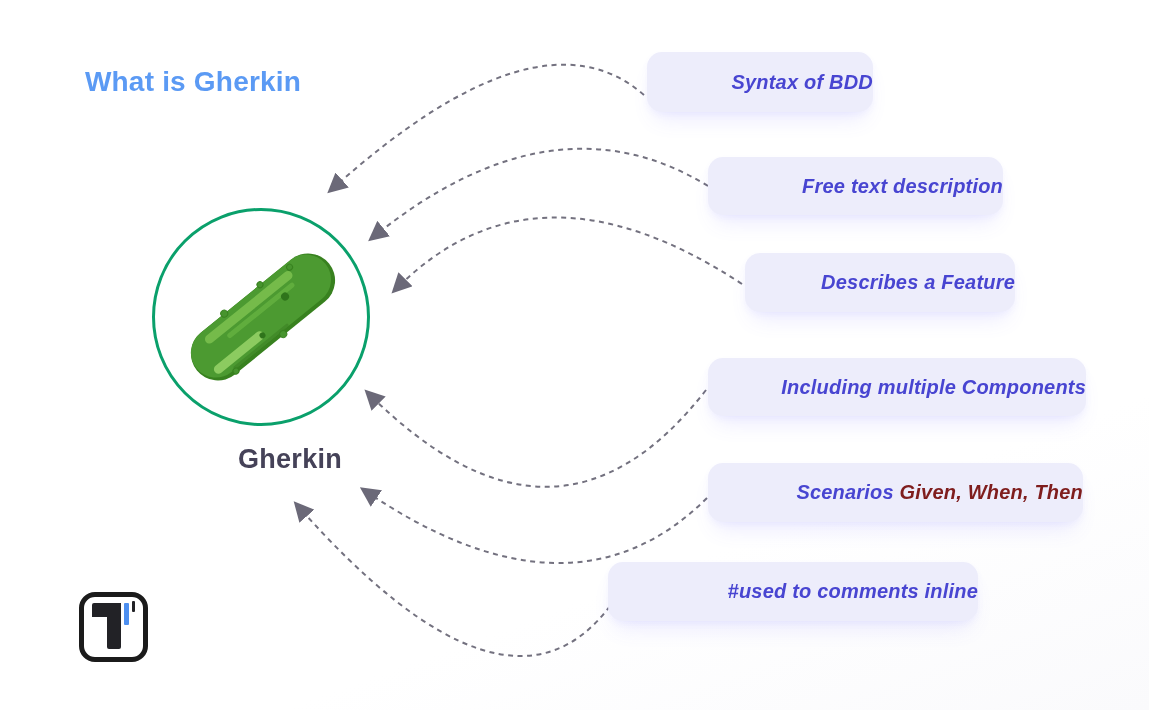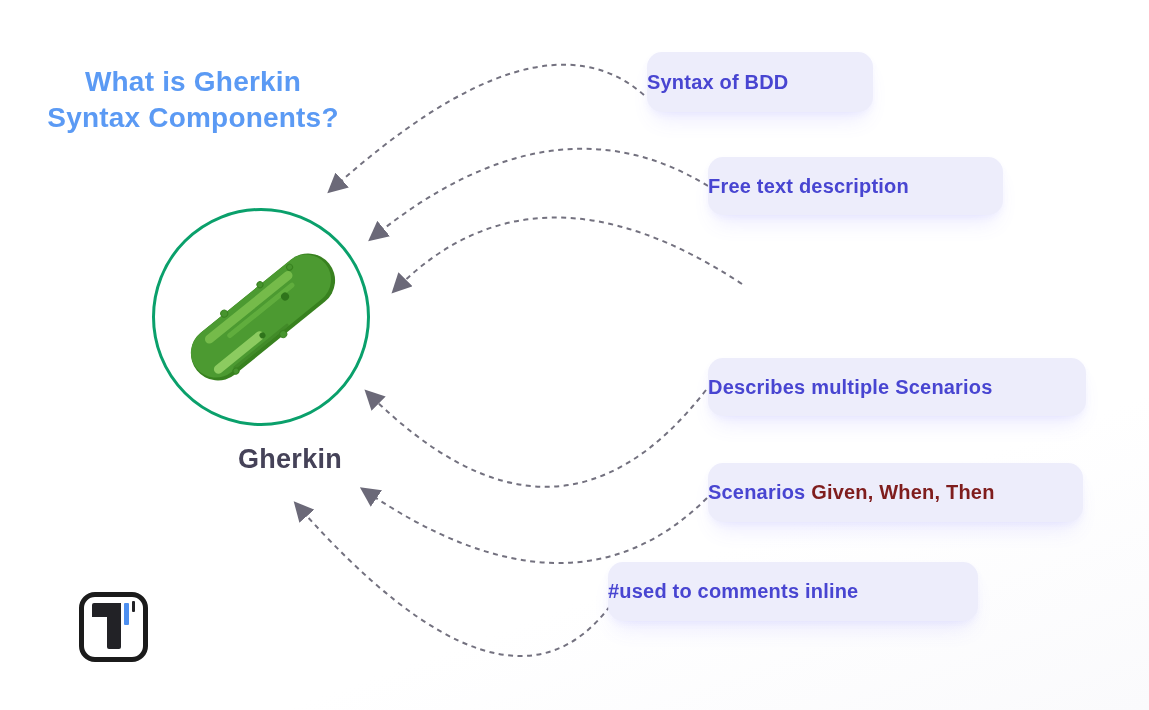--- a/index.html
+++ b/index.html
@@ -30,25 +30,26 @@
     position:absolute;left:190px;top:444px;width:200px;
     text-align:center;
     font-size:27px;font-weight:700;letter-spacing:.3px;
     color:#454258;
   }
 
   .pill{
     position:absolute;
     background:#EDEDFB;
     border-radius:15px;
-    display:flex;align-items:center;justify-content:flex-start;
+    display:flex;align-items:center;justify-content:flex-end;
     font-size:20px;font-weight:600;letter-spacing:.2px;
     color:#4845D1;
     box-shadow:0 14px 22px -8px rgba(104,99,255,.14), 0 3px 6px rgba(104,99,255,.05);
     white-space:pre;
+    font-style:italic;
   }
   .pill .dark{color:#7f1d1d;}
   .pill-1{left:647px;top:52px;width:226px;height:60px;}
   .pill-2{left:708px;top:157px;width:295px;height:58px;}
   .pill-3{left:745px;top:253px;width:270px;height:59px;}
   .pill-4{left:708px;top:358px;width:378px;height:58px;}
   .pill-5{left:708px;top:463px;width:375px;height:59px;}
   .pill-6{left:608px;top:562px;width:370px;height:59px;}
 
   .logo{
@@ -76,21 +77,21 @@
     <g fill="none" stroke="#73717F" stroke-width="2" stroke-dasharray="5 4.5">
       <path d="M 644 95 Q 539 3 331 190" marker-end="url(#ah)"></path>
       <path d="M 708 186 Q 553 91 372 238" marker-end="url(#ah)"></path>
       <path d="M 742 284 Q 535 148 395 290" marker-end="url(#ah)"></path>
       <path d="M 706 390 Q 557 582 368 393" marker-end="url(#ah)"></path>
       <path d="M 707 498 Q 572 632 364 490" marker-end="url(#ah)"></path>
       <path d="M 610 606 Q 507 743 297 505" marker-end="url(#ah)"></path>
     </g>
   </svg>
 
-  <h1 class="title"><span>What is Gherkin</span><br><span>Syntax Components?</span></h1>
+  <h1 class="title"><span>What is Gherkin</span><br></h1>
 
   <div class="circle">
     <svg width="218" height="218" viewBox="0 0 218 218" xmlns="http://www.w3.org/2000/svg">
       <g transform="translate(110,108) rotate(-39)">
         <rect x="-85" y="-27" width="170" height="54" rx="27" fill="#38811F"></rect>
         <rect x="-84" y="-27" width="166" height="50" rx="25" fill="#4C9A31"></rect>
         <rect x="-60" y="-21" width="110" height="9" rx="4.5" fill="#77BD4C" opacity="0.95"></rect>
         <rect x="-40" y="-9" width="85" height="5" rx="2.5" fill="#63AF3F" opacity="0.9"></rect>
         <rect x="-72" y="8" width="62" height="9" rx="4.5" fill="#8CCB60"></rect>
         <rect x="-55" y="20" width="70" height="3" rx="1.5" fill="#3A7F22" opacity="0.55"></rect>
@@ -106,22 +107,25 @@
   </div>
 
   <div class="center-label">Gherkin</div>
 
   <div class="pill pill-1">
     <span>Syntax of BDD</span>
   </div>
   <div class="pill pill-2">
     <span>Free text description</span>
   </div>
+  <div class="pill pill-3">
+    <span>Describes a Feature</span>
+  </div>
   <div class="pill pill-4">
-    <span>Describes multiple Scenarios</span>
+    <span>Including multiple Components</span>
   </div>
   <div class="pill pill-5">
     <span class="accent">Scenarios</span><span class="dark"> Given, When, Then</span>
   </div>
   <div class="pill pill-6">
     <span>#used to comments inline</span>
   </div>
 
   <div class="logo">
     <span class="l-bar"></span>

